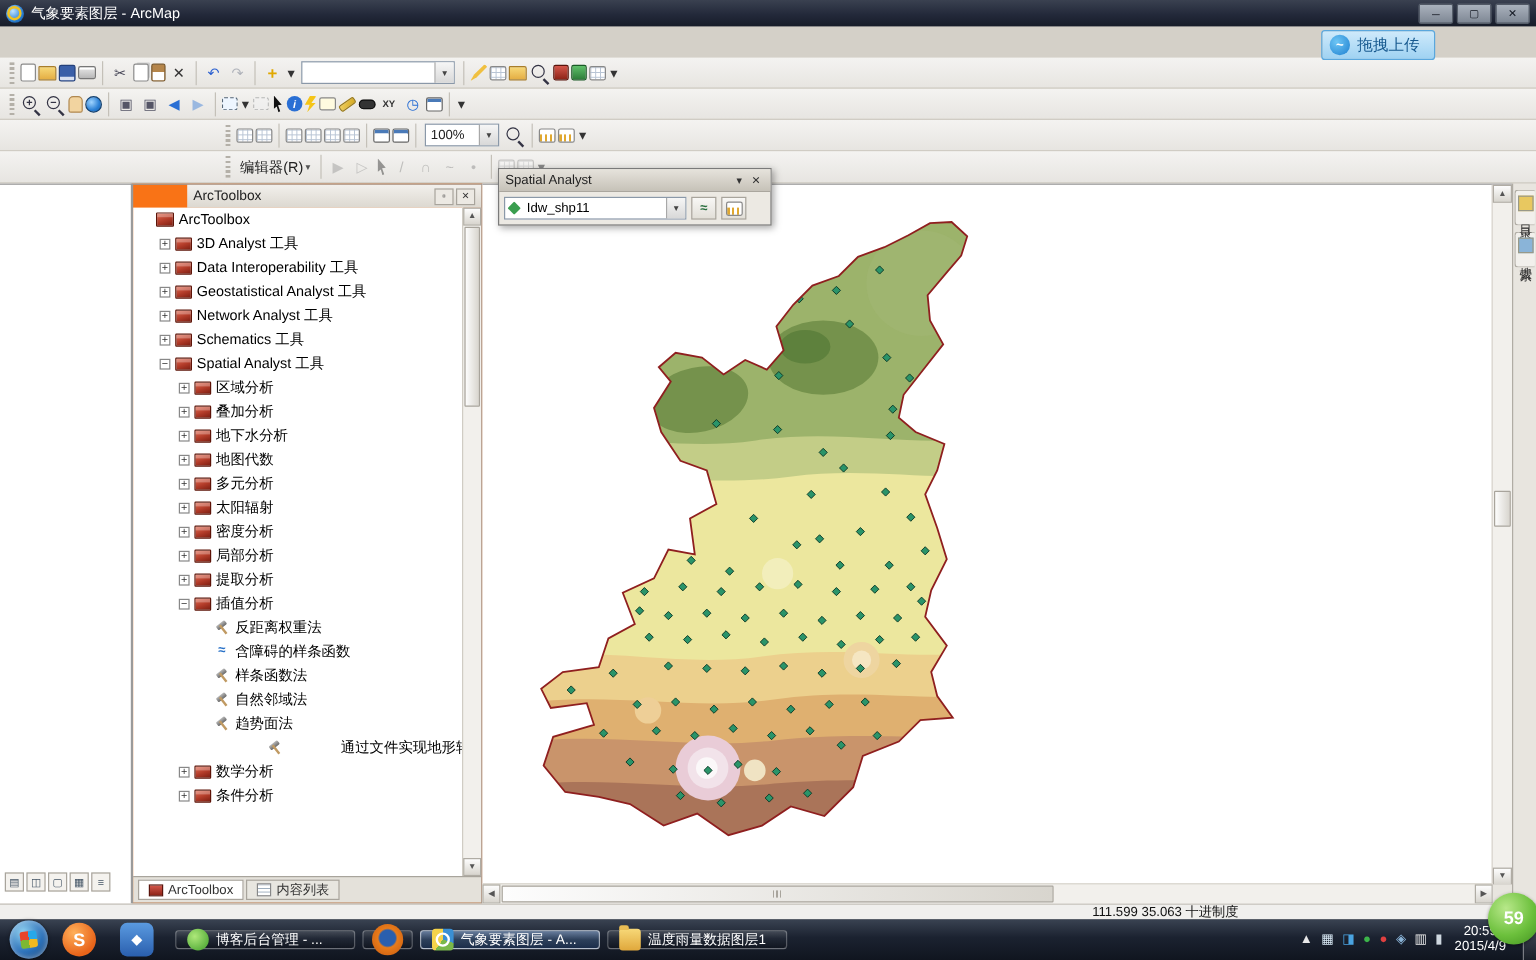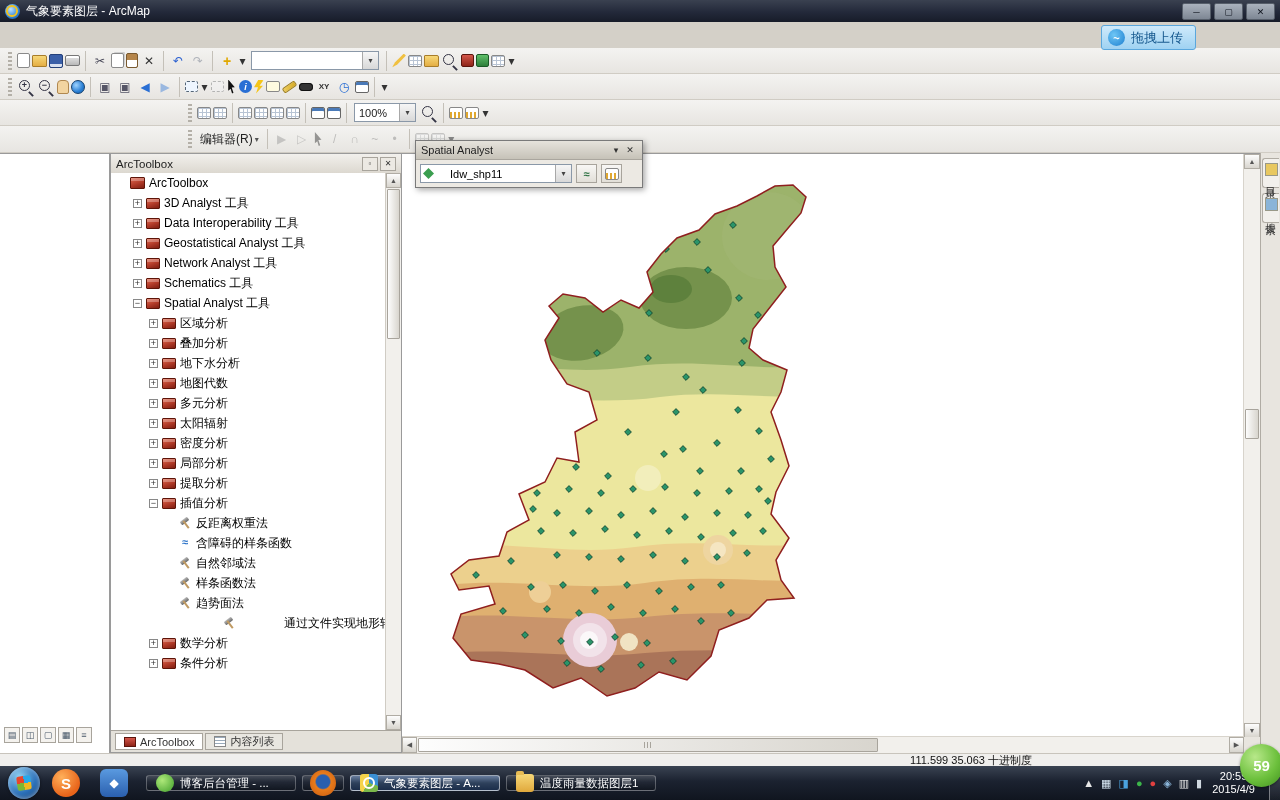--- a/index.html
+++ b/index.html
@@ -84,22 +84,22 @@
   .s-diamond{width:11px;height:11px;background:#3a9e4f;clip-path:polygon(50% 0,100% 50%,50% 100%,0 50%);}
 
   
   .main{position:absolute;left:0;top:153px;width:1280px;height:600px;background:#d4d0c8;}
   .toc-panel{position:absolute;left:0;top:0;width:110px;height:600px;background:#fff;
     border-right:1px solid #9a9a9a;border-top:1px solid #9a9a9a;box-sizing:border-box;}
   .toc-mini{position:absolute;left:4px;bottom:10px;display:flex;gap:2px;}
   .toc-mini span{width:14px;height:14px;border:1px solid #a8a49c;background:#f4f2ee;font-size:9px;
     display:flex;align-items:center;justify-content:center;color:#456;}
 
-  .tbx-panel{position:absolute;left:110px;top:0;width:292px;height:600px;background:#3b82f6;
-    border:1px solid #9a9a9a;box-sizing:border-box;}
+  .tbx-panel{position:absolute;left:110px;top:0;width:292px;height:600px;background:#f97316;
+    border:1px solid #9a9a9a;box-sizing:border-box;padding-left:45px;}
   .tbx-header{height:19px;background:linear-gradient(#f2f0ec,#dcd8d0);border-bottom:1px solid #c0bcb4;
     display:flex;align-items:center;padding:0 5px;font-size:11.5px;color:#222;}
   .tbx-header .sp{flex:1;}
   .tbx-hbtn{width:14px;height:12px;border:1px solid #a8a49c;background:#ece9e3;font-size:8px;
     display:flex;align-items:center;justify-content:center;margin-left:2px;color:#333;}
   .tbx-tree{position:absolute;left:0;top:19px;right:15px;bottom:22px;overflow:hidden;background:#fff;}
   .trow{display:flex;align-items:center;height:20px;font-size:12px;white-space:nowrap;color:#000;}
   .exp{width:9px;height:9px;border:1px solid #888;background:#fff;font-size:9px;line-height:7px;
     text-align:center;margin-right:4px;color:#333;flex:none;box-sizing:border-box;}
   .exp-sp{width:13px;flex:none;}
@@ -145,21 +145,21 @@
   .rtab-label{writing-mode:vertical-rl;font-size:10.5px;color:#333;letter-spacing:2px;}
 
   
   .sa-win{position:absolute;left:415px;top:140px;width:226px;z-index:40;border:1px solid #7a7a7a;
     background:#ece9e3;box-shadow:2px 2px 6px rgba(0,0,0,.35);}
   .sa-title{height:18px;background:linear-gradient(#e6e3dc,#c6c2b8);display:flex;align-items:center;
     padding:0 5px;font-size:11px;color:#222;border-bottom:1px solid #aaa69e;}
   .sa-title .sp{flex:1;}
   .sa-tbtn{width:14px;height:13px;display:flex;align-items:center;justify-content:center;font-size:9px;color:#333;}
   .sa-body{height:23px;display:flex;align-items:center;padding:2px 4px;gap:4px;}
-  .sa-combo{display:flex;align-items:center;width:152px;height:19px;background:#fff;border:1px solid #8a98a8;box-sizing:border-box;gap:11px;}
+  .sa-combo{display:flex;align-items:center;width:152px;height:19px;background:#fff;border:1px solid #8a98a8;box-sizing:border-box;}
   .sa-combo .v{flex:1;font-size:11px;padding:0 3px;}
   .sa-combo .b{width:15px;height:100%;background:linear-gradient(#f6f6f6,#d8d8d8);border-left:1px solid #a8a8a8;
     font-size:8px;display:flex;align-items:center;justify-content:center;color:#444;}
   .sa-btn{width:21px;height:19px;border:1px solid #a8a49c;background:linear-gradient(#f8f7f5,#e2dfd8);
     display:flex;align-items:center;justify-content:center;font-size:11px;color:#2a6f3f;font-weight:bold;box-sizing:border-box;}
 
   
   .statusbar{position:absolute;left:0;top:753px;width:1280px;height:13px;background:#f0efed;
     border-top:1px solid #c8c4bc;box-sizing:border-box;}
   .coords{position:absolute;right:248px;top:0;font-size:11px;color:#111;line-height:13px;}
@@ -432,26 +432,26 @@
             <span class="tlabel">反距离权重法</span>
           </div>
           <div class="trow" style="padding-left: 54px;">
             <span class="exp-sp"></span>
             <span class="tico tico-tool-blue">≈</span>
             <span class="tlabel">含障碍的样条函数</span>
           </div>
           <div class="trow" style="padding-left: 54px;">
             <span class="exp-sp"></span>
             <span class="tico tico-tool"></span>
-            <span class="tlabel">自然邻域法</span>
+            <span class="tlabel">样条函数法</span>
           </div>
           <div class="trow" style="padding-left: 54px;">
             <span class="exp-sp"></span>
             <span class="tico tico-tool"></span>
-            <span class="tlabel">样条函数法</span>
+            <span class="tlabel">自然邻域法</span>
           </div>
           <div class="trow" style="padding-left: 54px;">
             <span class="exp-sp"></span>
             <span class="tico tico-tool"></span>
             <span class="tlabel">趋势面法</span>
           </div>
           <div class="trow" style="padding-left: 54px; gap: 44px;">
             <span class="exp-sp"></span>
             <span class="tico tico-tool"></span>
             <span class="tlabel">通过文件实现地形转栅格</span>

